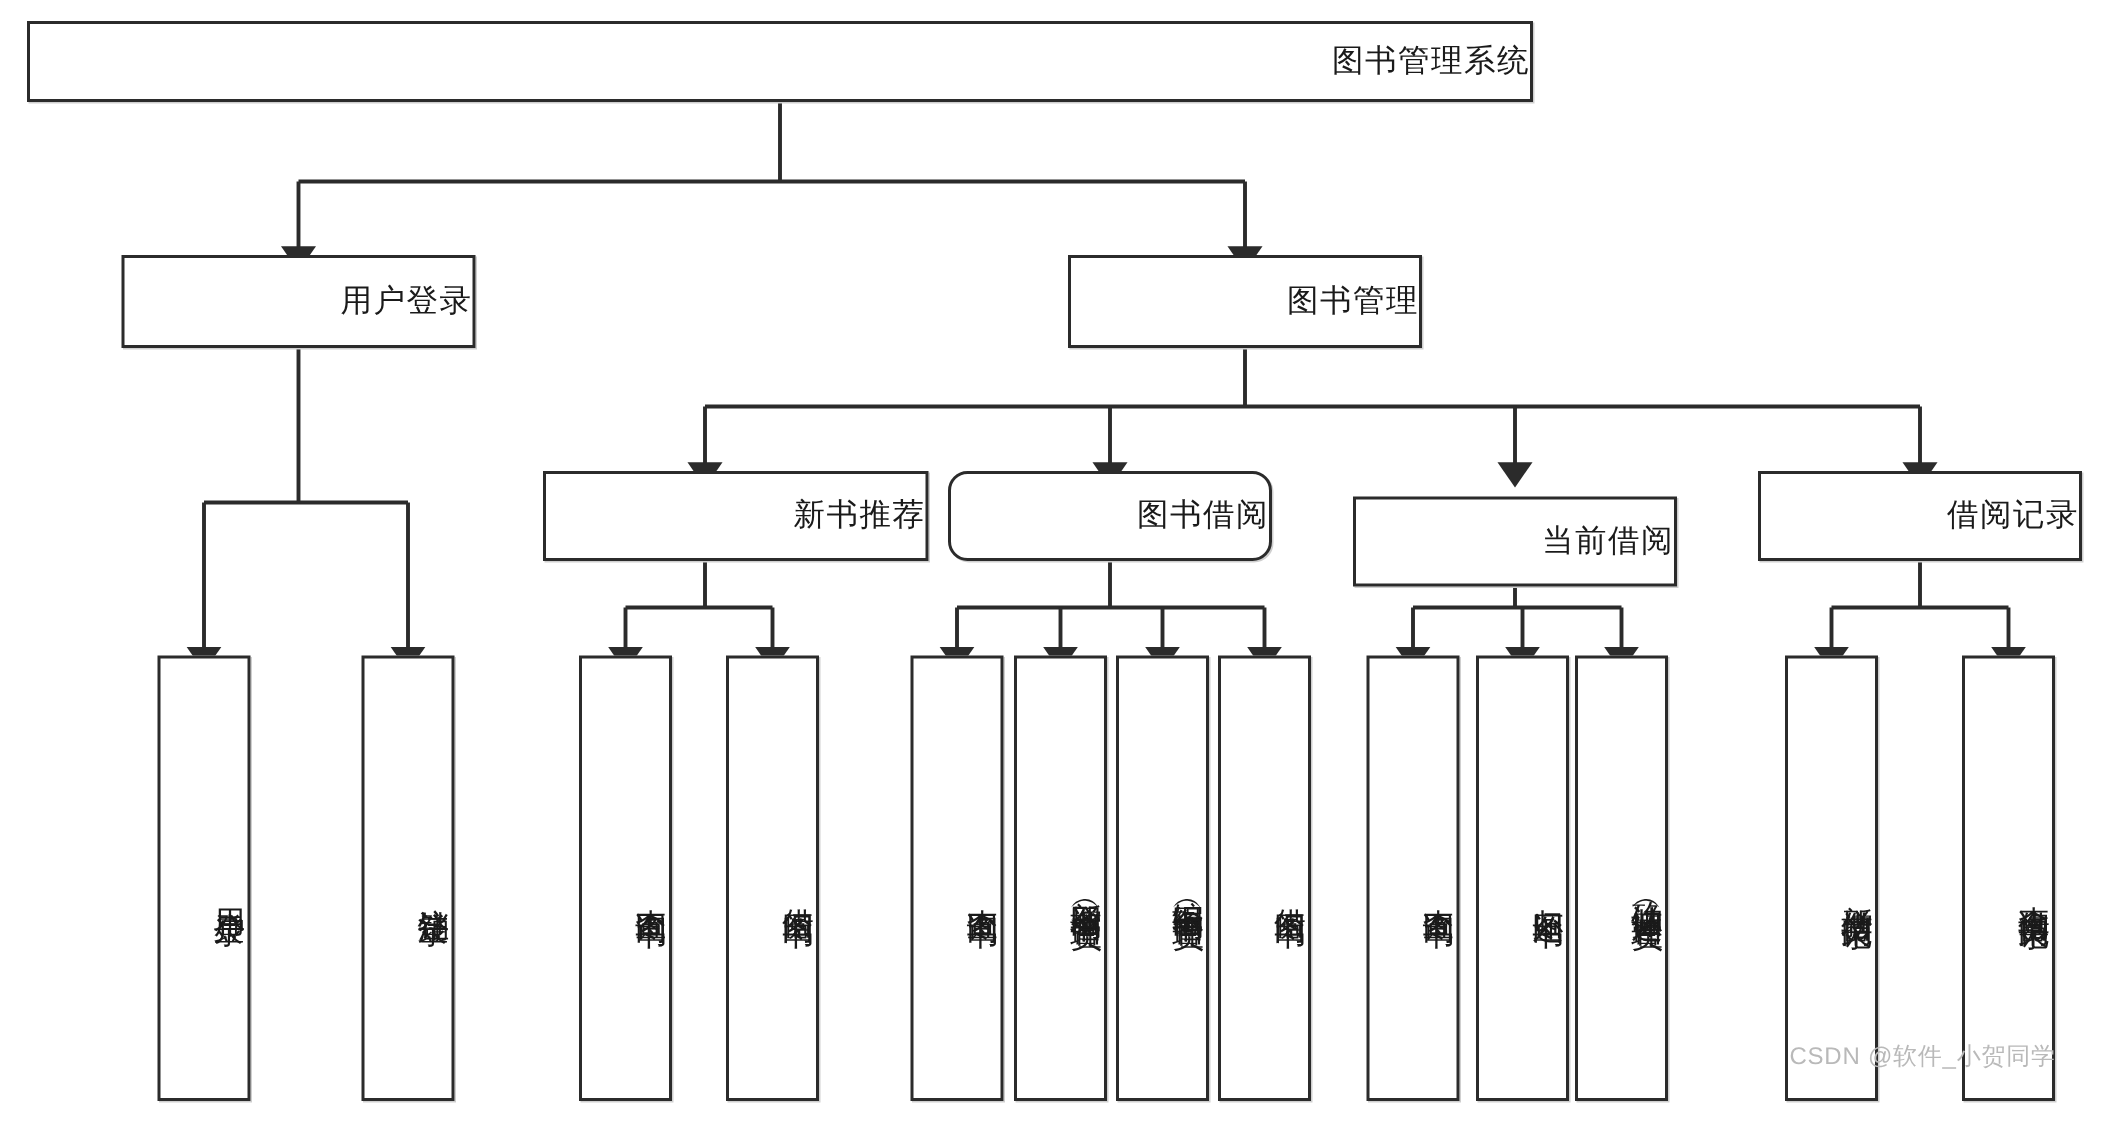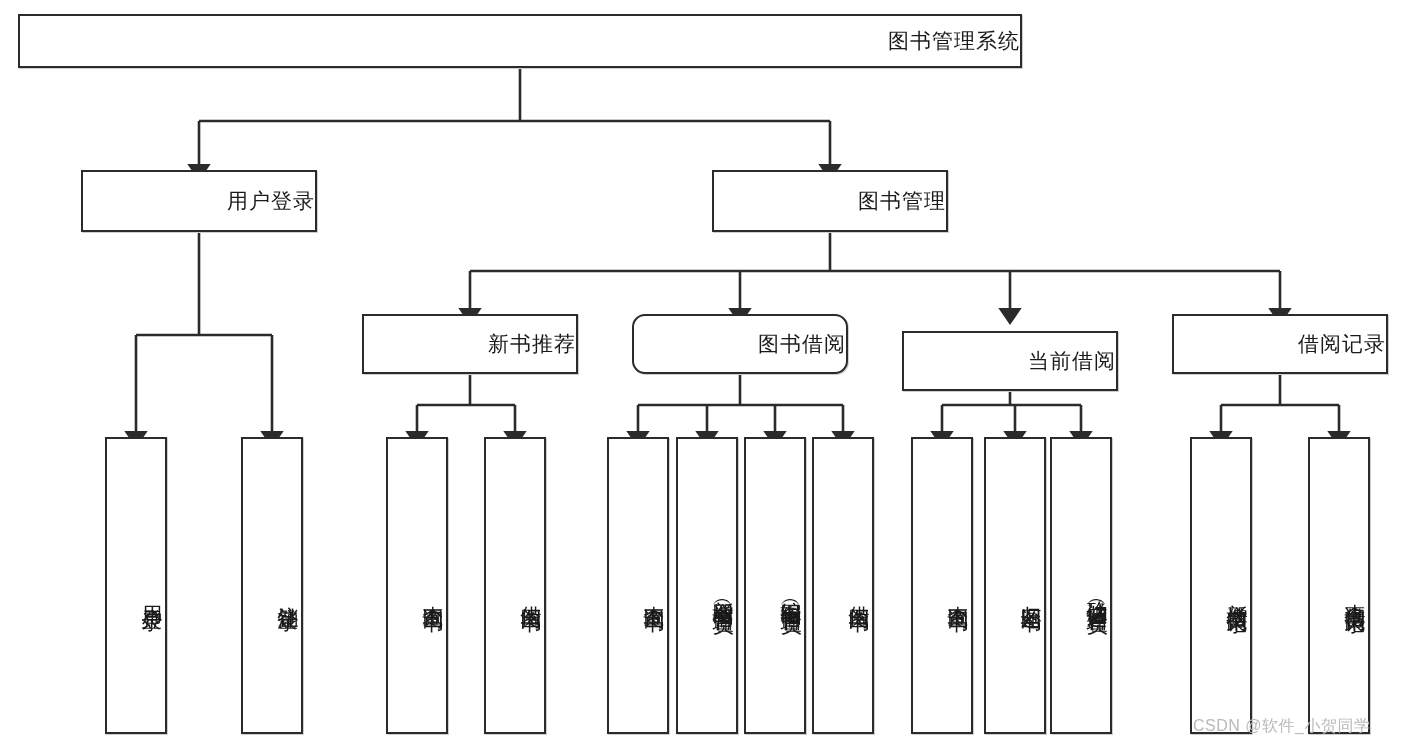--- a/index.html
+++ b/index.html
@@ -49,21 +49,21 @@
     padding-top: 14px;
   }
   .node.vert > span {
     writing-mode: vertical-rl;
     text-orientation: upright;
     display: block;
   }
   .watermark {
     position: absolute;
     left: 1193px;
-    top: 716px;
+    top: 694px;
     font-size: 16px;
     color: #b9b9b9;
     letter-spacing: 0.5px;
     white-space: nowrap;
     font-family: "Liberation Sans", "DejaVu Sans", sans-serif;
   }
 </style>
 </head>
 <body>
 
@@ -115,21 +115,21 @@
   <div id="nodes">
       <div class="node horiz" style="left: 18px; top: 14px; width: 1004px; height: 54px;">
         <span>图书管理系统</span>
       </div>
       <div class="node horiz" style="left: 81px; top: 170px; width: 236px; height: 62px;">
         <span>用户登录</span>
       </div>
       <div class="node horiz" style="left: 712px; top: 170px; width: 236px; height: 62px;">
         <span>图书管理</span>
       </div>
-      <div class="node horiz" style="left: 362px; top: 314px; width: 216px; height: 60px;">
+      <div class="node horiz" style="left: 362px; top: 314px; width: 257px; height: 60px;">
         <span>新书推荐</span>
       </div>
       <div class="node horiz" style="left: 632px; top: 314px; width: 216px; height: 60px; border-radius: 13px;">
         <span>图书借阅</span>
       </div>
       <div class="node horiz" style="left: 902px; top: 314px; width: 216px; height: 60px; margin-top: 17px;">
         <span>当前借阅</span>
       </div>
       <div class="node horiz" style="left: 1172px; top: 314px; width: 216px; height: 60px;">
         <span>借阅记录</span>

